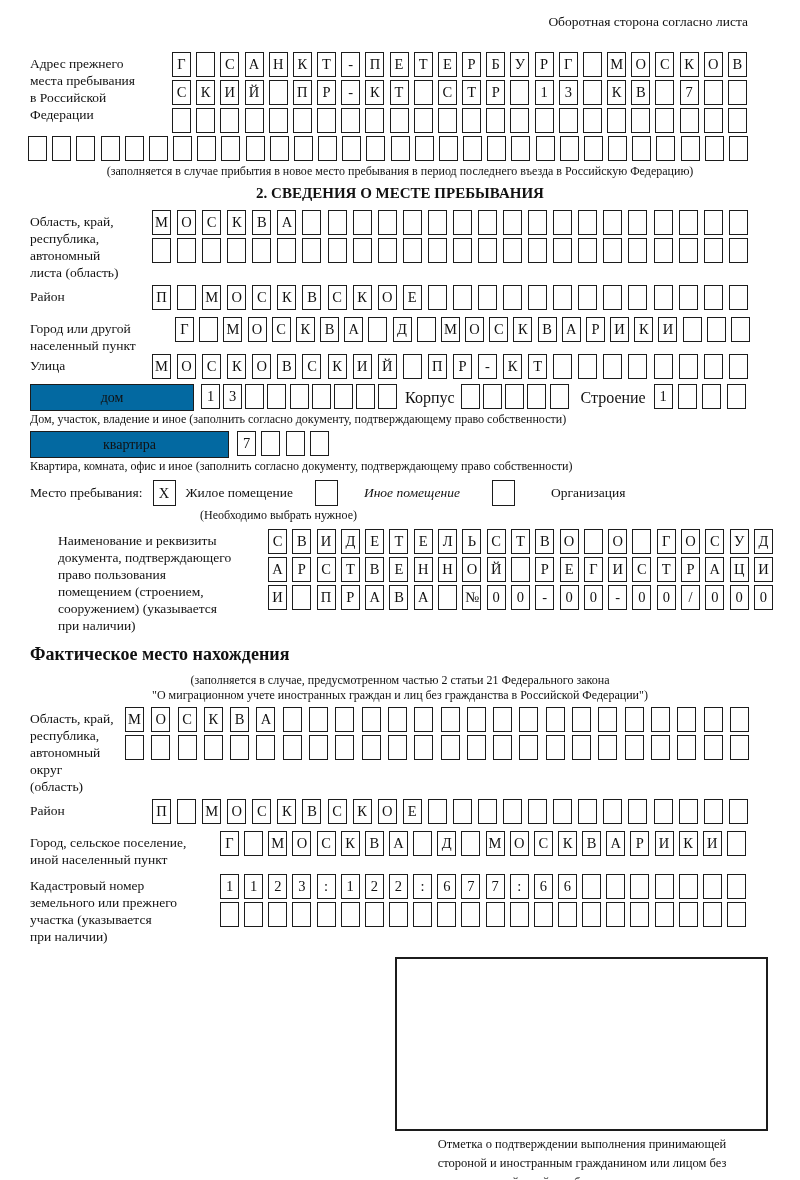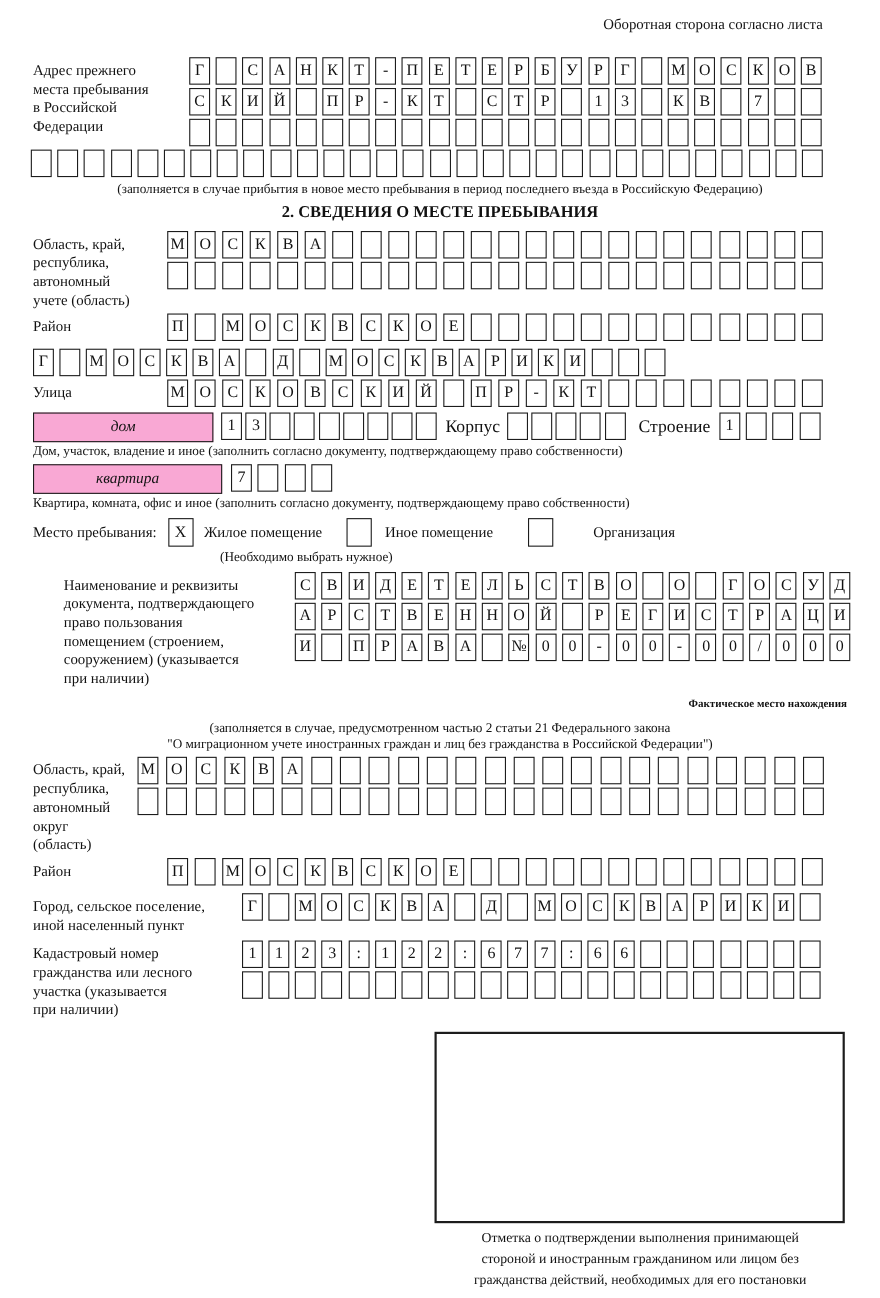--- a/index.html
+++ b/index.html
@@ -26,25 +26,25 @@
 
   .w142 { width:142px; } .w122 { width:122px; } .w145 { width:145px; }
   .w210 { width:210px;margin-left:28px; } .w95  { width:95px;  } .w190 { width:190px; }
   .cw575 { width:575px; } .cw596 { width:596px; } .cw720 { width:720px; margin-left:-2px; }
   .cw505 { width:505px; } .cw624 { width:624px; } .cw526 { width:526px; }
   .cw196 { width:196px; } .cw108 { width:108px; } .cw92 { width:92px; }
 
   .caption { font-size:12px; }
   .caption-center { text-align:center; }
   .section-title { text-align:center; font-weight:bold; font-size:15px; margin:6px 0 8px 0; }
-  .fact-title { text-align:right; font-weight:bold; font-size:10px; margin:10px 0 8px 0; }
+  .fact-title { text-align:left; font-weight:bold; font-size:18px; margin:10px 0 8px 0; }
 
   .widebox {
     border:1.8px solid #1c1c1c; height:27px; display:flex;
-    align-items:center; justify-content:center; font-size:14px; flex:none; background:#f9a8d4;font-style:italic;
+    align-items:center; justify-content:center; font-size:14px; flex:none; background:#0369a1;
   }
   .inline-label { font-size:16px; padding-top:5px; flex:none; }
 
   .chk {
     width:23px; height:26px; border:1.8px solid #1c1c1c; display:flex;
     align-items:center; justify-content:center; font-size:14.5px; flex:none; background:#fff;
   }
 
   .house-row { display:flex; align-items:flex-start; margin-top:2px; }
   .residence-row { display:flex; align-items:flex-start; margin-top:6px; font-size:13.5px; }
@@ -189,21 +189,21 @@
 
   <div class="caption caption-center">(заполняется в случае прибытия в новое место пребывания в период последнего въезда в Российскую Федерацию)</div>
 
   <div class="section-title">2. СВЕДЕНИЯ О МЕСТЕ ПРЕБЫВАНИЯ</div>
 
   <div class="frow">
     <div class="flabel w122">
       <div>Область, край,</div>
       <div>республика,</div>
       <div>автономный</div>
-      <div>учете (область)</div>
+      <div>листа (область)</div>
     </div>
     <div class="rowstack">
       <div class="cells cw596">
           <div class="cb">М</div>
           <div class="cb">О</div>
           <div class="cb">С</div>
           <div class="cb">К</div>
           <div class="cb">В</div>
           <div class="cb">А</div>
           <div class="cb"></div>
@@ -278,20 +278,24 @@
         <div class="cb"></div>
         <div class="cb"></div>
         <div class="cb"></div>
         <div class="cb"></div>
         <div class="cb"></div>
         <div class="cb"></div>
       </div>
   </div>
 
   <div class="frow mt4">
+    <div class="flabel w145">
+      <div>Город или другой</div>
+      <div>населенный пункт</div>
+    </div>
     <div class="cells cw575">
         <div class="cb">Г</div>
         <div class="cb"></div>
         <div class="cb">М</div>
         <div class="cb">О</div>
         <div class="cb">С</div>
         <div class="cb">К</div>
         <div class="cb">В</div>
         <div class="cb">А</div>
         <div class="cb"></div>
@@ -368,36 +372,36 @@
     <div class="cells cw92" style="margin-left:8px;">
         <div class="cb">1</div>
         <div class="cb"></div>
         <div class="cb"></div>
         <div class="cb"></div>
       </div>
   </div>
   <div class="caption">Дом, участок, владение и иное (заполнить согласно документу, подтверждающему право собственности)</div>
 
   <div class="house-row mt4">
-    <div class="widebox" style="width:172px;">квартира</div>
+    <div class="widebox" style="width:199px;">квартира</div>
     <div class="cells cw92" style="margin-left:8px;">
         <div class="cb">7</div>
         <div class="cb"></div>
         <div class="cb"></div>
         <div class="cb"></div>
       </div>
   </div>
   <div class="caption">Квартира, комната, офис и иное (заполнить согласно документу, подтверждающему право собственности)</div>
 
   <div class="residence-row">
     <div style="padding-top:5px;">Место пребывания:</div>
     <div class="chk" style="margin-left:10px;">X</div>
     <div style="padding-top:5px;margin-left:10px;">Жилое помещение</div>
     <div class="chk" style="margin-left:22px;"></div>
-    <div style="padding-top:5px;margin-left:12px;">Иное помещение</div>
+    <div style="padding-top:5px;margin-left:26px;font-style:italic;">Иное помещение</div>
     <div class="chk" style="margin-left:32px;"></div>
     <div style="padding-top:5px;margin-left:36px;">Организация</div>
   </div>
   <div class="caption" style="margin-left:170px;margin-top:2px;">(Необходимо выбрать нужное)</div>
 
   <div class="frow mt6">
     <div class="flabel w210">
       <div>Наименование и реквизиты</div>
       <div>документа, подтверждающего</div>
       <div>право пользования</div>
@@ -602,21 +606,21 @@
         <div class="cb">И</div>
         <div class="cb">К</div>
         <div class="cb">И</div>
         <div class="cb"></div>
       </div>
   </div>
 
   <div class="frow mt6">
     <div class="flabel w190">
       <div>Кадастровый номер</div>
-      <div>гражданства или лесного</div>
+      <div>земельного или прежнего</div>
       <div>участка (указывается</div>
       <div>при наличии)</div>
     </div>
     <div class="rowstack">
       <div class="cells cw526">
           <div class="cb">1</div>
           <div class="cb">1</div>
           <div class="cb">2</div>
           <div class="cb">3</div>
           <div class="cb">:</div>

